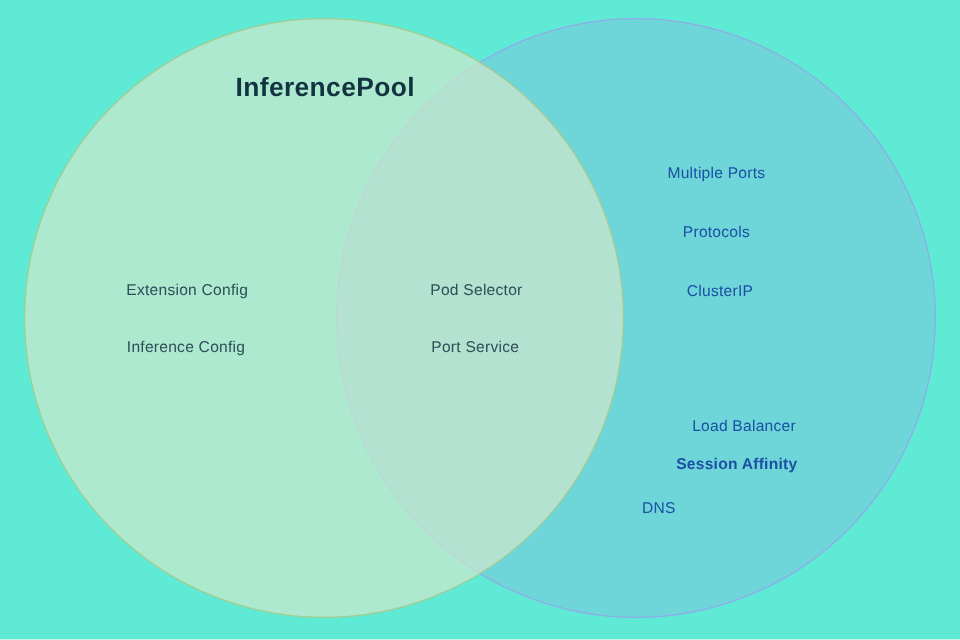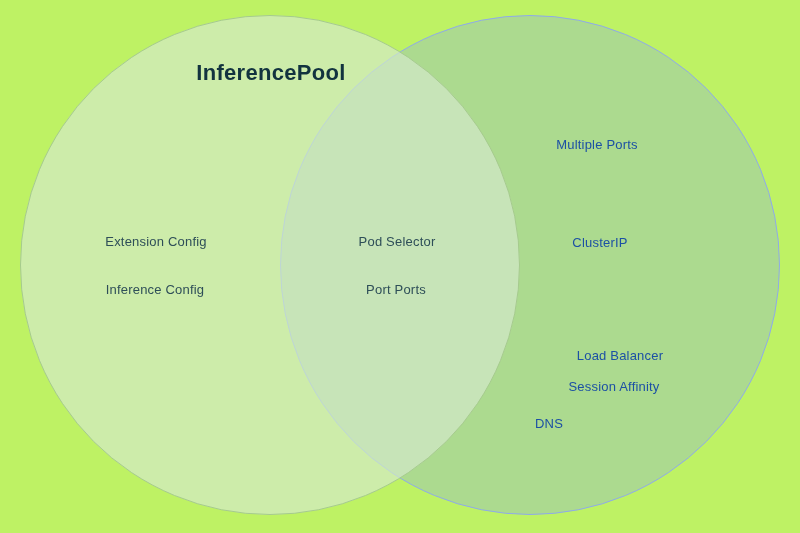--- a/index.html
+++ b/index.html
@@ -5,21 +5,21 @@
   html, body {
     margin: 0;
     padding: 0;
     background: #ffffff;
     font-family: "Liberation Sans", sans-serif;
   }
   .canvas {
     position: relative;
     width: 800px;
     height: 533px;
-    background: #bef264;
+    background: #5eead4;
     overflow: hidden;
   }
   .circle {
     position: absolute;
     width: 500px;
     height: 500px;
     border-radius: 50%;
     box-sizing: border-box;
   }
   .circle-left {
@@ -59,44 +59,45 @@
   .pos-title-right   { left: 529px; top: 73px; }
   .pos-ext-config    { left: 156px; top: 241px; }
   .pos-inf-config    { left: 155px; top: 289px; }
   .pos-pod-selector  { left: 397px; top: 241px; }
   .pos-port-config   { left: 396px; top: 289px; }
   .pos-multi-ports   { left: 597px; top: 144px; }
   .pos-protocols     { left: 597px; top: 193px; }
   .pos-clusterip     { left: 600px; top: 242px; }
   .pos-nodeport      { left: 603px; top: 290px; }
   .pos-loadbalancer  { left: 620px; top: 339px; margin-top: 16px; }
-  .pos-session-aff   { left: 614px; top: 386px; }
+  .pos-session-aff   { left: 614px; top: 386px; font-weight: bold; }
   .pos-dns           { left: 549px; top: 423px; }
 </style>
 </head>
 <body>
 
 <div class="canvas">
 
   <div class="circle circle-right"></div>
   <div class="circle circle-left"></div>
 
   <div class="label title teal-title pos-title-left">InferencePool</div>
 
 
   <div class="label teal pos-ext-config">Extension Config</div>
 
   <div class="label teal pos-inf-config">Inference Config</div>
 
   <div class="label teal pos-pod-selector">Pod Selector</div>
 
-  <div class="label teal pos-port-config">Port Ports</div>
+  <div class="label teal pos-port-config">Port Service</div>
 
   <div class="label blue pos-multi-ports">Multiple Ports</div>
 
+  <div class="label blue pos-protocols">Protocols</div>
 
   <div class="label blue pos-clusterip">ClusterIP</div>
 
 
   <div class="label blue pos-loadbalancer">Load Balancer</div>
 
   <div class="label blue pos-session-aff">Session Affinity</div>
 
   <div class="label blue pos-dns">DNS</div>
 

